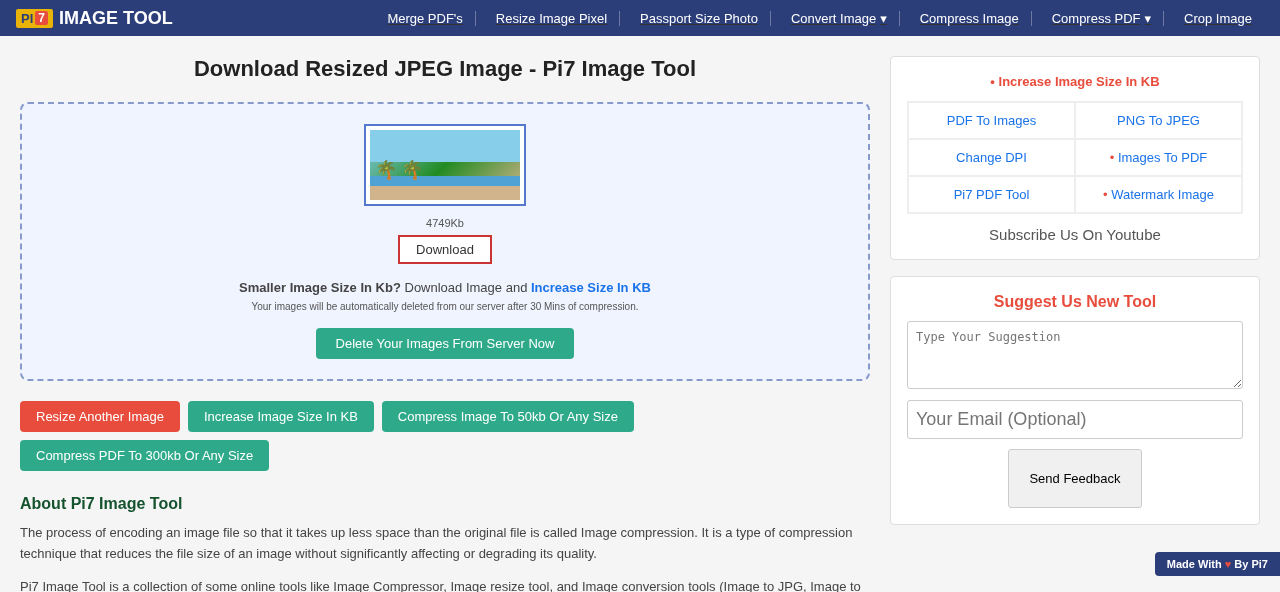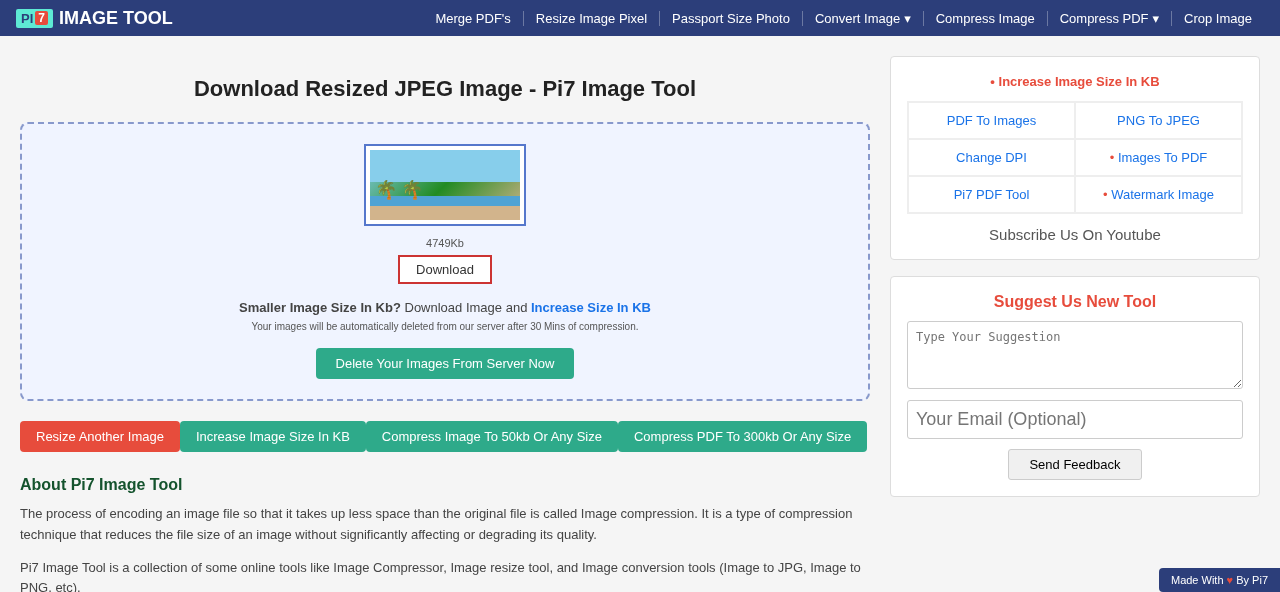--- a/index.html
+++ b/index.html
@@ -17,44 +17,45 @@
       display: flex;
       align-items: center;
       gap: 6px;
       color: white;
       font-weight: bold;
       font-size: 18px;
       margin-right: 30px;
       text-transform: uppercase;
     }
     .logo-box {
-      background: #5eead4;
+      background: #eab308;
       color: #2c3e7a;
       font-weight: bold;
       font-size: 13px;
       padding: 2px 5px;
       border-radius: 2px;
       display: flex;
       align-items: center;
       gap: 2px;
     }
     .logo-box .pi { color: #2c3e7a; }
     .logo-box .seven {
       background: #e74c3c;
       color: white;
       padding: 0 3px;
       border-radius: 2px;
       font-size: 12px;
     }
     .nav {
       display: flex;
       align-items: center;
-      gap: 0;
+      gap: 8px;
       flex: 1;
       justify-content: flex-end;
+      text-decoration: underline;
     }
     .nav-item {
       color: white;
       font-size: 13px;
       padding: 0 12px;
       cursor: pointer;
       border-right: 1px solid rgba(255,255,255,0.3);
       white-space: nowrap;
       display: flex;
       align-items: center;
@@ -79,21 +80,20 @@
       flex-shrink: 0;
     }
 
     
     .page-title {
       text-align: center;
       font-size: 22px;
       font-weight: bold;
       margin-bottom: 20px;
       color: #222;
-      margin-top: 20px;
     }
 
     
     .image-container {
       border: 2px dashed #8899cc;
       border-radius: 8px;
       background: #f0f4ff;
       padding: 20px;
       text-align: center;
       margin-bottom: 20px;
@@ -166,20 +166,21 @@
       border: none;
       padding: 8px 20px;
       border-radius: 4px;
       font-size: 13px;
       cursor: pointer;
     }
 
     
     .action-buttons {
       display: flex;
+      gap: 8px;
       margin-bottom: 24px;
       flex-wrap: wrap;
     }
     .btn-red {
       background: #e74c3c;
       color: white;
       border: none;
       padding: 8px 16px;
       border-radius: 4px;
       font-size: 13px;
@@ -282,36 +283,37 @@
       padding: 8px;
       font-size: 18px;
       margin-top: 8px;
       color: #999;
     }
     .send-feedback-btn {
       display: block;
       margin: 10px auto 0;
       background: #f0f0f0;
       border: 1px solid #ccc;
-      padding: 7px 20px;
+      padding: 21px 20px;
       font-size: 13px;
       cursor: pointer;
       border-radius: 3px;
     }
 
     
     .made-with {
       position: fixed;
-      bottom: 0;
+      bottom: 16px;
       right: 0;
       background: #2c3e7a;
       color: white;
       font-size: 11px;
       padding: 6px 12px;
       border-radius: 4px 0 0 4px;
+      font-weight: bold;
     }
     .heart { color: #e74c3c; }
   </style>
 </head>
 <body>
 
 <header class="header">
   <div class="logo-area">
     <div class="logo-box">
       <span class="pi">Pi</span>

